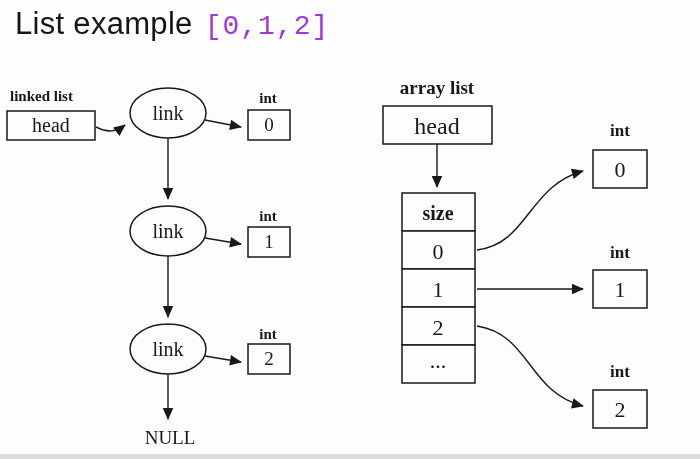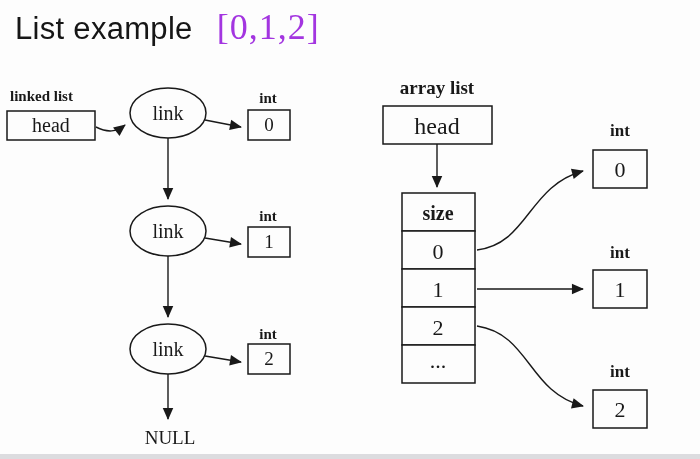--- a/index.html
+++ b/index.html
@@ -9,24 +9,24 @@
     position: relative;
     overflow: hidden;
     font-family: "Liberation Sans", sans-serif;
   }
   .title-row {
     position: absolute; left: 15px; top: 6px;
     font-size: 31px; color: #161616; letter-spacing: 0.3px;
     white-space: nowrap;
   }
   .title-code {
-    font-family: Liberation Serif, serif;
+    font-family: Liberation Mono, monospace;
     color: #a335e0;
-    font-size: 36px;
-    margin-left: 24px;
+    font-size: 28px;
+    margin-left: 12px;
     letter-spacing: 1px;
   }
   svg.diagram { position: absolute; left: 0; top: 0; }
   svg .shape { fill: #fdfdfd; stroke: #191919; stroke-width: 1.5; }
   svg .edge  { fill: none; stroke: #191919; stroke-width: 1.4; }
   svg text {
     fill: #191919;
     font-family: "Liberation Serif", "DejaVu Serif", serif;
   }
   .t-label   { font-size: 15px; font-weight: bold; }

